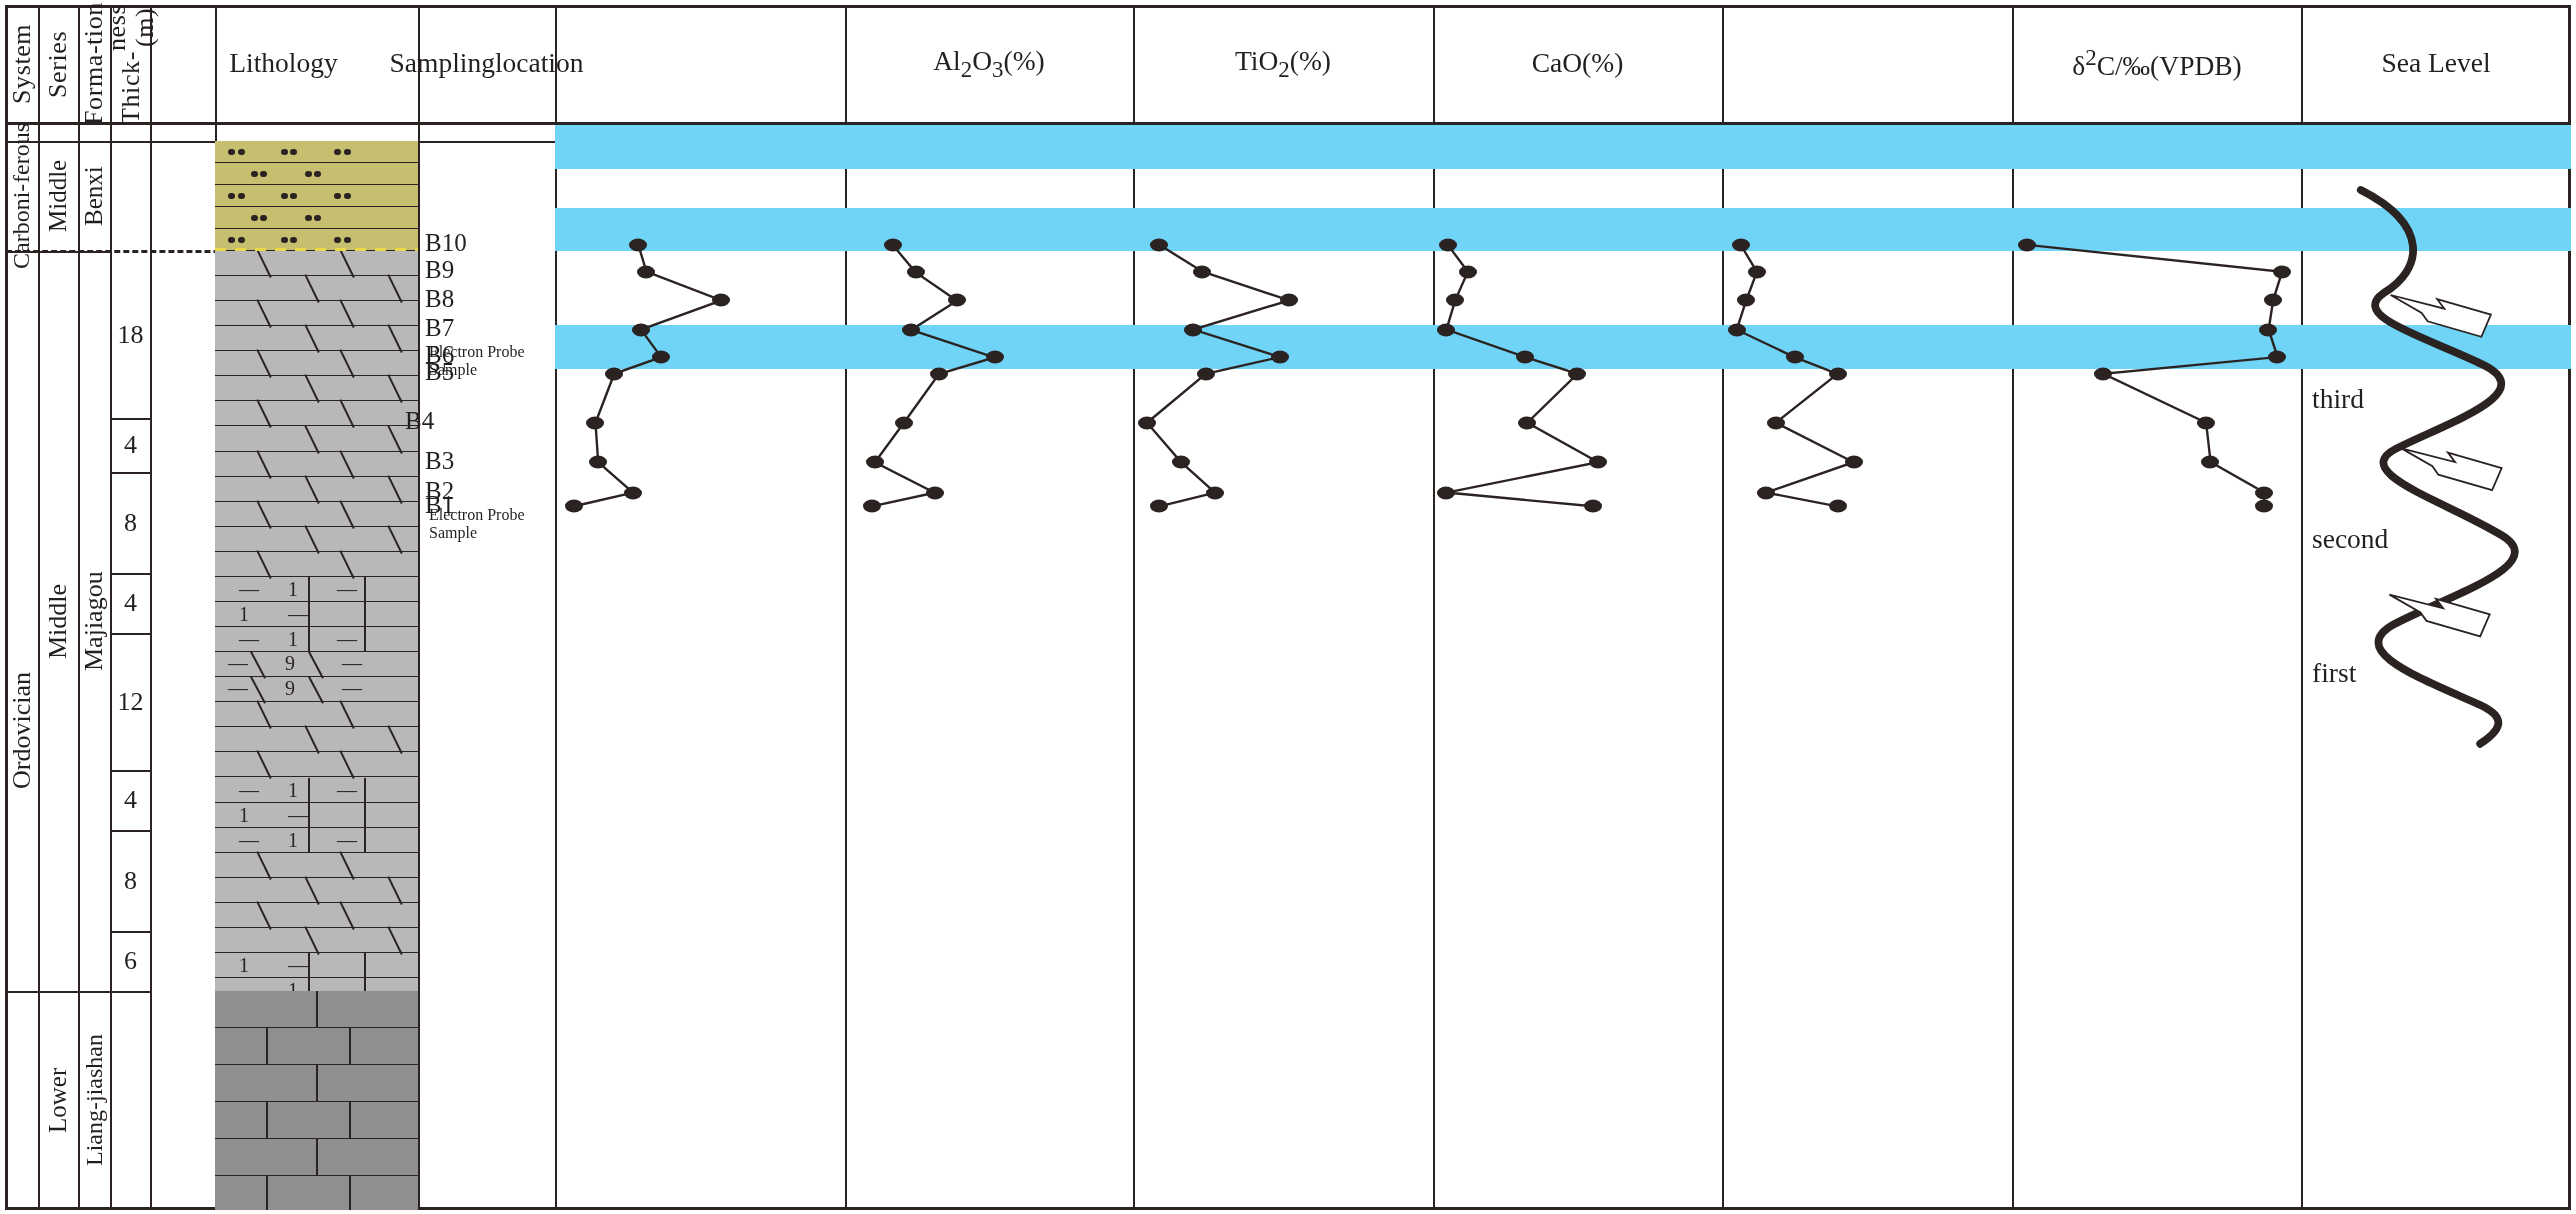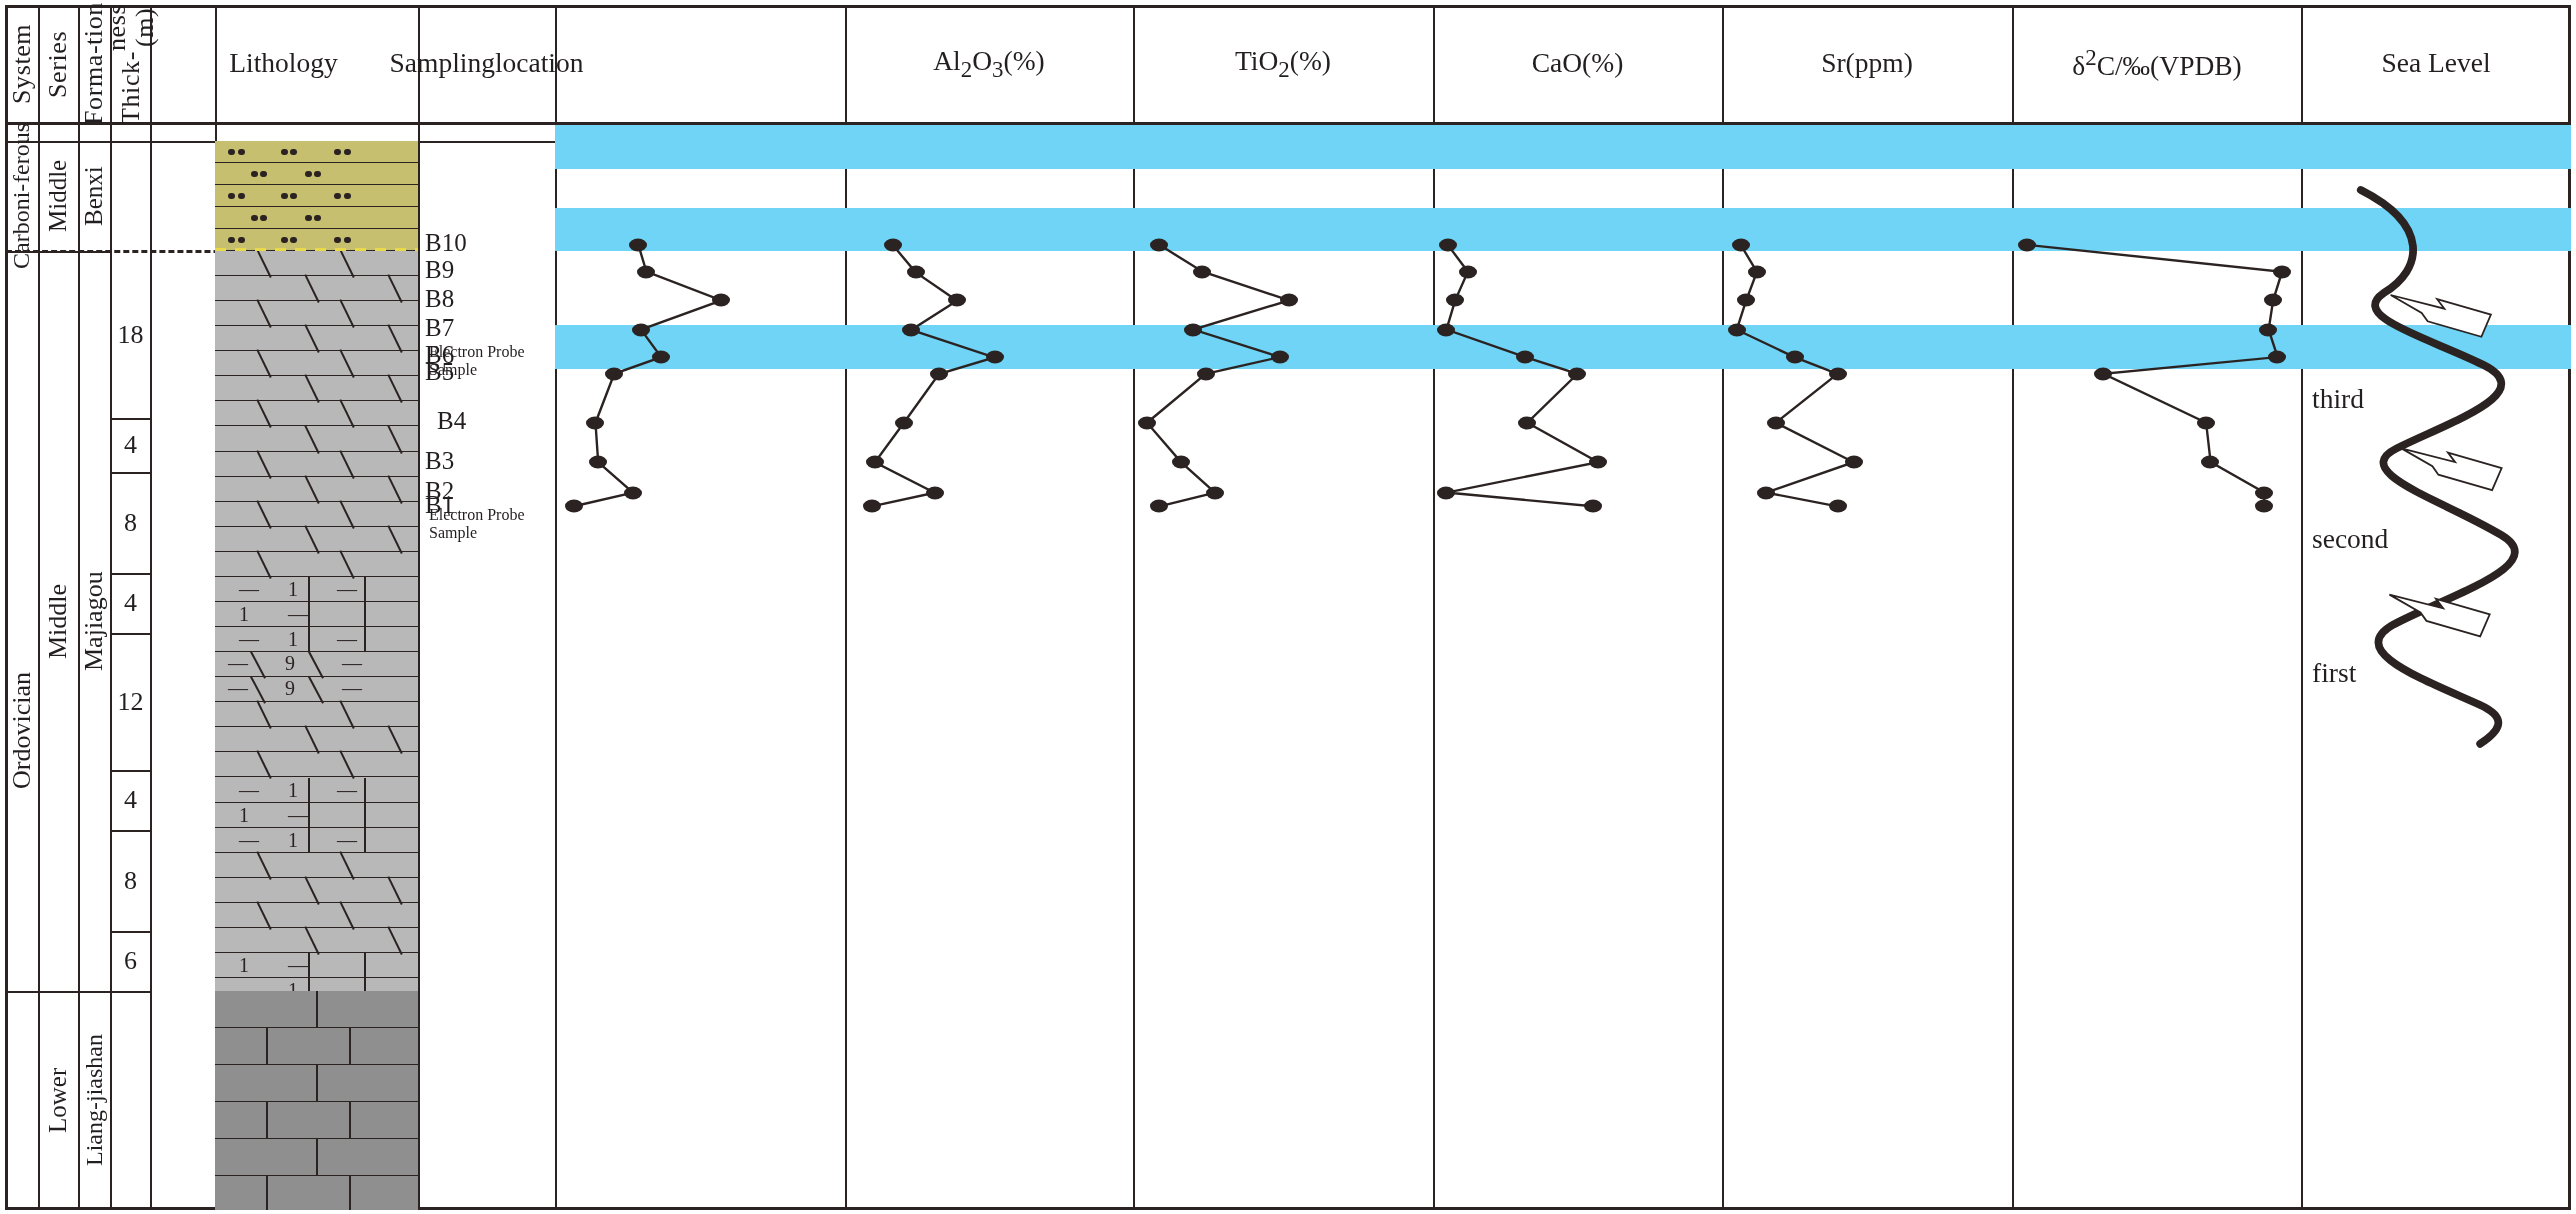--- a/index.html
+++ b/index.html
@@ -87,23 +87,20 @@
       <span style="display: block;">Lithology</span>
     </div>
     <div class="hdr" style="left: 845px; top: 4.8px; width: 288px; height: 118px;">
       <span>Al<sub>2</sub>O<sub>3</sub>(%)</span>
     </div>
     <div class="hdr" style="left: 1133px; top: 4.8px; width: 300px; height: 118px;">
       <span>TiO<sub>2</sub>(%)</span>
     </div>
     <div class="hdr" style="left: 1433px; top: 4.8px; width: 289px; height: 118px;">
       <span>CaO(%)</span>
-    </div>
-    <div class="hdr" style="left: 1722px; top: 4.8px; width: 290px; height: 118px;">
-      <span>Sr(ppm)</span>
     </div>
     <div class="hdr" style="left: 2012px; top: 4.8px; width: 290px; height: 118px;">
       <span>δ<sup>2</sup>C/‰(VPDB)</span>
     </div>
     <div class="hdr" style="left: 2301px; top: 4.8px; width: 270px; height: 118px;">
       <span>Sea Level</span>
     </div>
     <div class="axislbl" style="left: 560px; top: 127px;">0</div>
     <div class="axislbl r" style="left: 555px; top: 127px; width: 285px;">20</div>
     <div class="axislbl" style="left: 850px; top: 127px;">0</div>
@@ -383,21 +380,21 @@
     <div class="samplbl" style="left: 425px; top: 229px;">B10</div>
     <div class="samplbl" style="left: 425px; top: 256px;">B9</div>
     <div class="samplbl" style="left: 425px; top: 285px;">B8</div>
     <div class="samplbl" style="left: 425px; top: 314px;">B7</div>
     <div class="subsamp" style="left: 429px; top: 343px;">
       <span style="display: block;">Electron Probe</span>
       <span style="display: block;">Sample</span>
     </div>
     <div class="samplbl" style="left: 425px; top: 341px;">B6</div>
     <div class="samplbl" style="left: 425px; top: 358px;">B5</div>
-    <div class="samplbl" style="left: 437px; top: 407px; text-align: center;">B4</div>
+    <div class="samplbl" style="left: 405px; top: 407px; text-align: center;">B4</div>
     <div class="samplbl" style="left: 425px; top: 447px;">B3</div>
     <div class="samplbl" style="left: 425px; top: 477px;">B2</div>
     <div class="subsamp" style="left: 429px; top: 506px;">
       <span style="display: block;">Electron Probe</span>
       <span style="display: block;">Sample</span>
     </div>
     <div class="samplbl" style="left: 425px; top: 491px;">B1</div>
     <div class="track" style="left: 555px; width: 290px;">
       <svg class="poly" width="290" height="1069" viewBox="0 0 485 1791">
         <polyline points="139.23000000000002,174 152.7,219 278.41999999999996,267 143.71999999999997,316 177.39499999999998,362 98.82,390 67.39000000000001,472 71.88,538 130.25,589 31.47,612" fill="none" stroke="#2b2321" stroke-width="4"></polyline>

